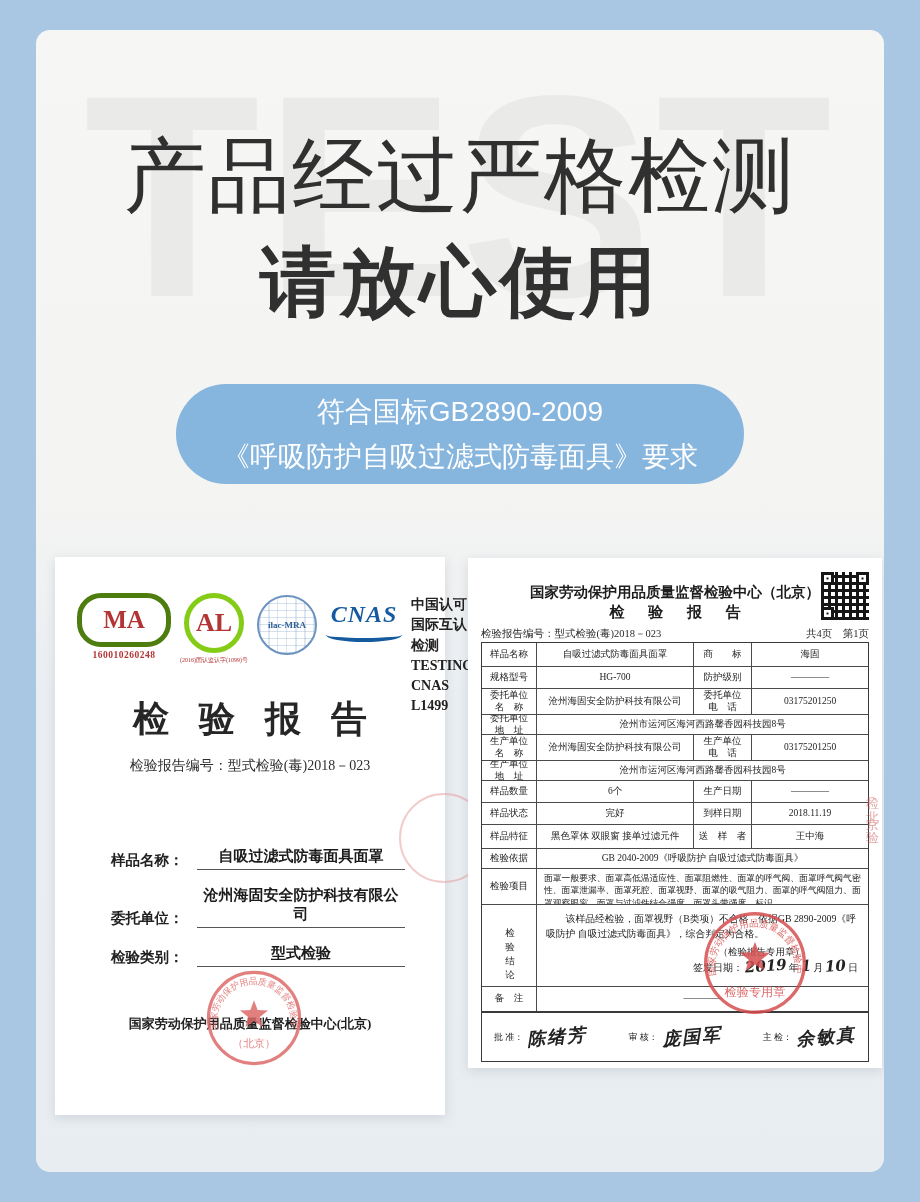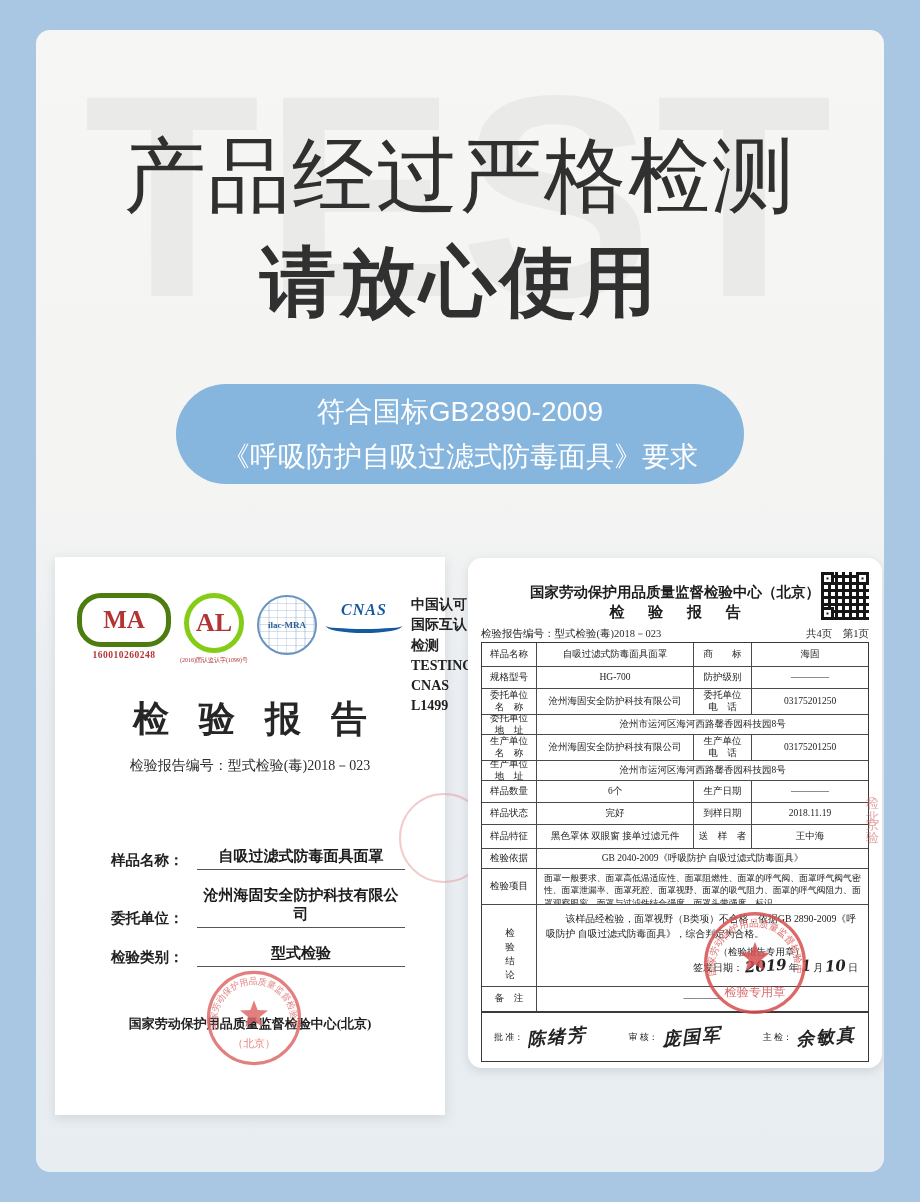--- a/index.html
+++ b/index.html
@@ -13,38 +13,38 @@
   .t1{position:absolute;top:92px;left:0;right:0;text-align:center;font-size:82px;font-weight:400;
       color:#303030;z-index:2;letter-spacing:2px;}
   .t2{position:absolute;top:202px;left:0;right:0;text-align:center;font-size:76px;font-weight:800;
       color:#303030;z-index:2;letter-spacing:4px;}
   .banner{position:absolute;left:140px;top:354px;width:568px;height:100px;border-radius:52px;
       background:#86b5de;color:#fff;display:flex;flex-direction:column;align-items:center;
       justify-content:center;gap:7px;z-index:2;font-size:28px;}
   
   .cert{position:absolute;background:#fff;box-shadow:0 3px 10px rgba(60,80,100,.15);z-index:3;}
   .cert-l{left:19px;top:527px;width:390px;height:558px;}
-  .cert-r{left:432px;top:528px;width:414px;height:510px;border-radius:14px;}
+  .cert-r{left:432px;top:528px;width:414px;height:510px;}
   .serif{font-family:"Liberation Serif","DejaVu Serif",serif;}
   
   .logos{position:absolute;top:36px;left:22px;right:14px;display:flex;align-items:flex-start;gap:9px;}
   .cma{width:94px;text-align:center;}
   .cma-oval{width:84px;height:44px;margin:0 auto;border:5px solid #4d7c0f;border-radius:24px;
       display:flex;align-items:center;justify-content:center;font-size:25px;font-weight:800;color:#b23434;}
   .cma-num{margin-top:3px;font-size:9.5px;font-weight:700;color:#b23434;letter-spacing:.5px;}
   .al{width:72px;text-align:center;}
   .al-c{width:50px;height:50px;margin:0 auto;border:5px solid #84cc16;border-radius:50%;
       display:flex;align-items:center;justify-content:center;font-size:26px;font-weight:700;color:#b23434;font-family:"Liberation Serif",serif;}
   .al-cap{margin-top:3px;font-size:6px;color:#b23434;white-space:nowrap;}
   .ilac{width:56px;height:56px;margin-top:2px;border:2px solid #6b93c0;border-radius:50%;flex:none;
       background:repeating-linear-gradient(0deg,rgba(107,147,192,.28) 0 1.5px,transparent 1.5px 7px),
                  repeating-linear-gradient(90deg,rgba(107,147,192,.22) 0 1.5px,transparent 1.5px 9px);
       display:flex;align-items:center;justify-content:center;font-size:9px;font-weight:800;color:#2e5f96;}
   .cnas{margin-top:8px;text-align:center;}
-  .cnas-t{font-size:16px;font-weight:800;font-style:italic;color:#155a9e;letter-spacing:1px;}
+  .cnas-t{font-size:24px;font-weight:800;font-style:italic;color:#155a9e;letter-spacing:1px;}
   .cnas-sw{width:76px;height:10px;border-bottom:4px solid #155a9e;border-radius:0 0 100% 100%;}
   .accr{margin-top:2px;font-size:14px;line-height:1.45;color:#222;white-space:pre-line;font-weight:600;}
   .l-title{position:absolute;top:138px;left:0;right:0;text-align:center;font-size:36px;font-weight:600;
       letter-spacing:30px;text-indent:30px;color:#262626;}
   .l-repno{position:absolute;top:200px;left:0;right:0;text-align:center;font-size:14px;color:#2e2e2e;}
   .l-fields{position:absolute;top:290px;left:56px;right:40px;}
   .lf-row{display:flex;align-items:flex-end;margin-bottom:16px;}
   .lf-label{width:86px;font-size:14.5px;font-weight:600;color:#222;flex:none;}
   .lf-val{flex:1;text-align:center;border-bottom:1.2px solid #555;padding-bottom:3px;
       font-size:15px;font-weight:700;color:#1c1c1c;}

